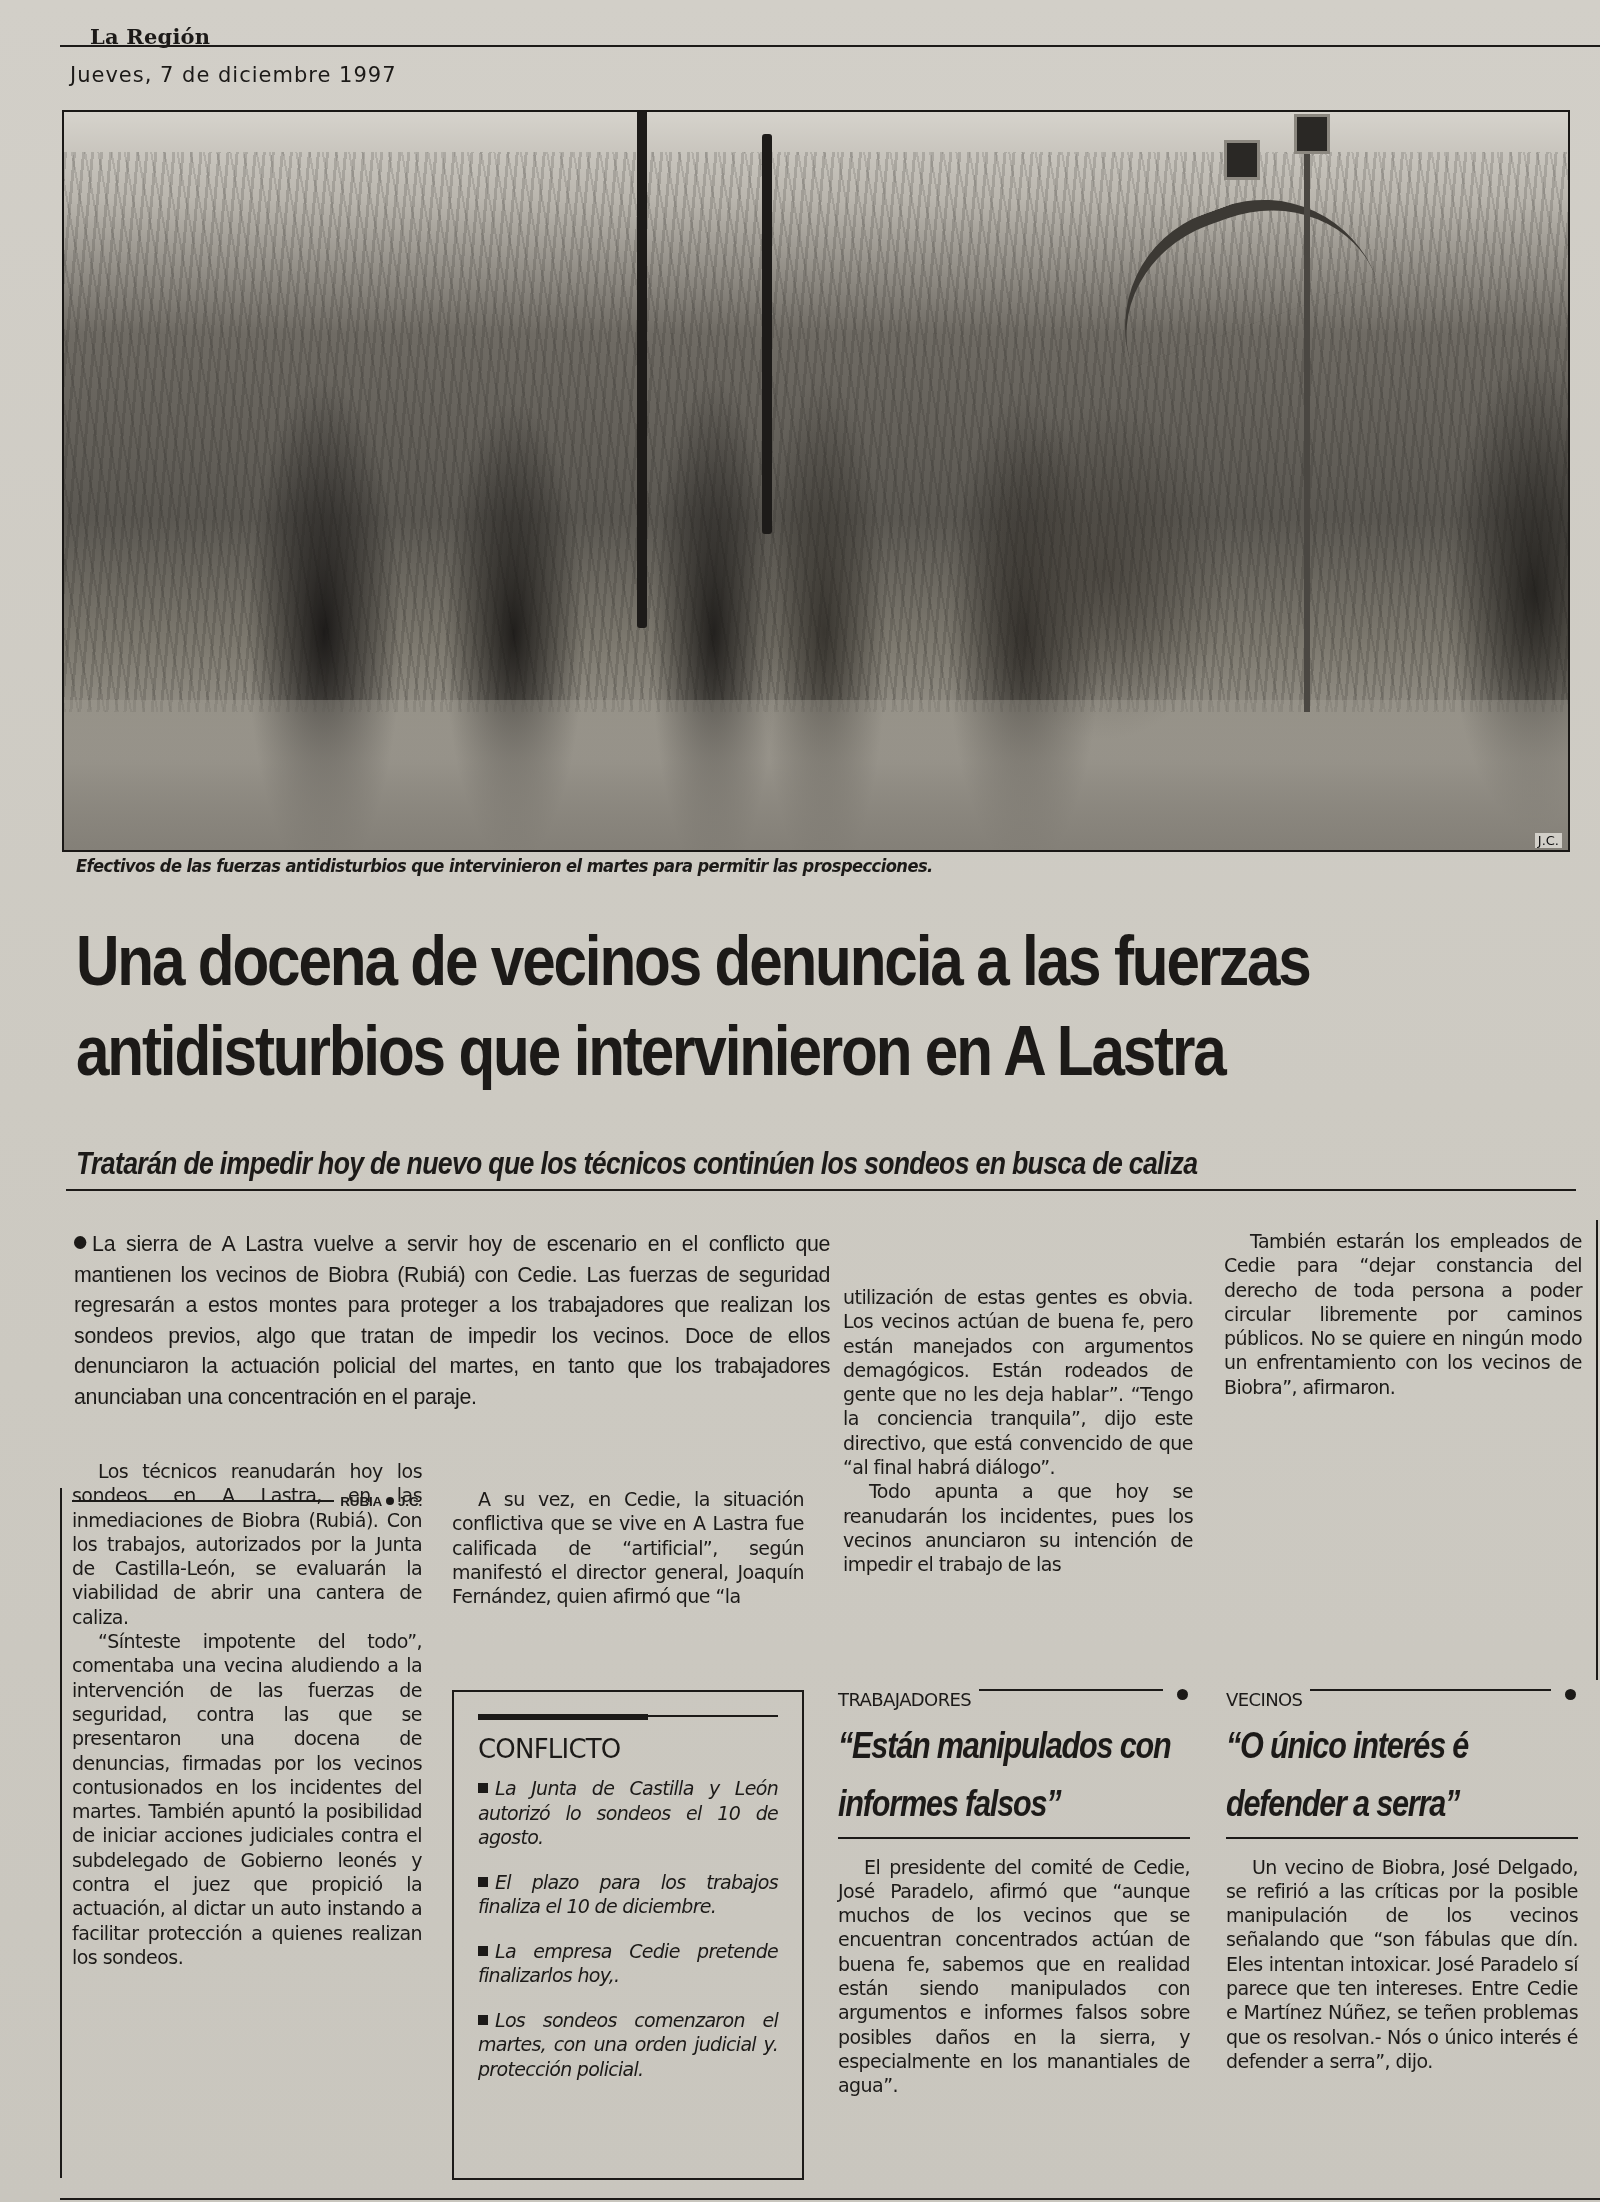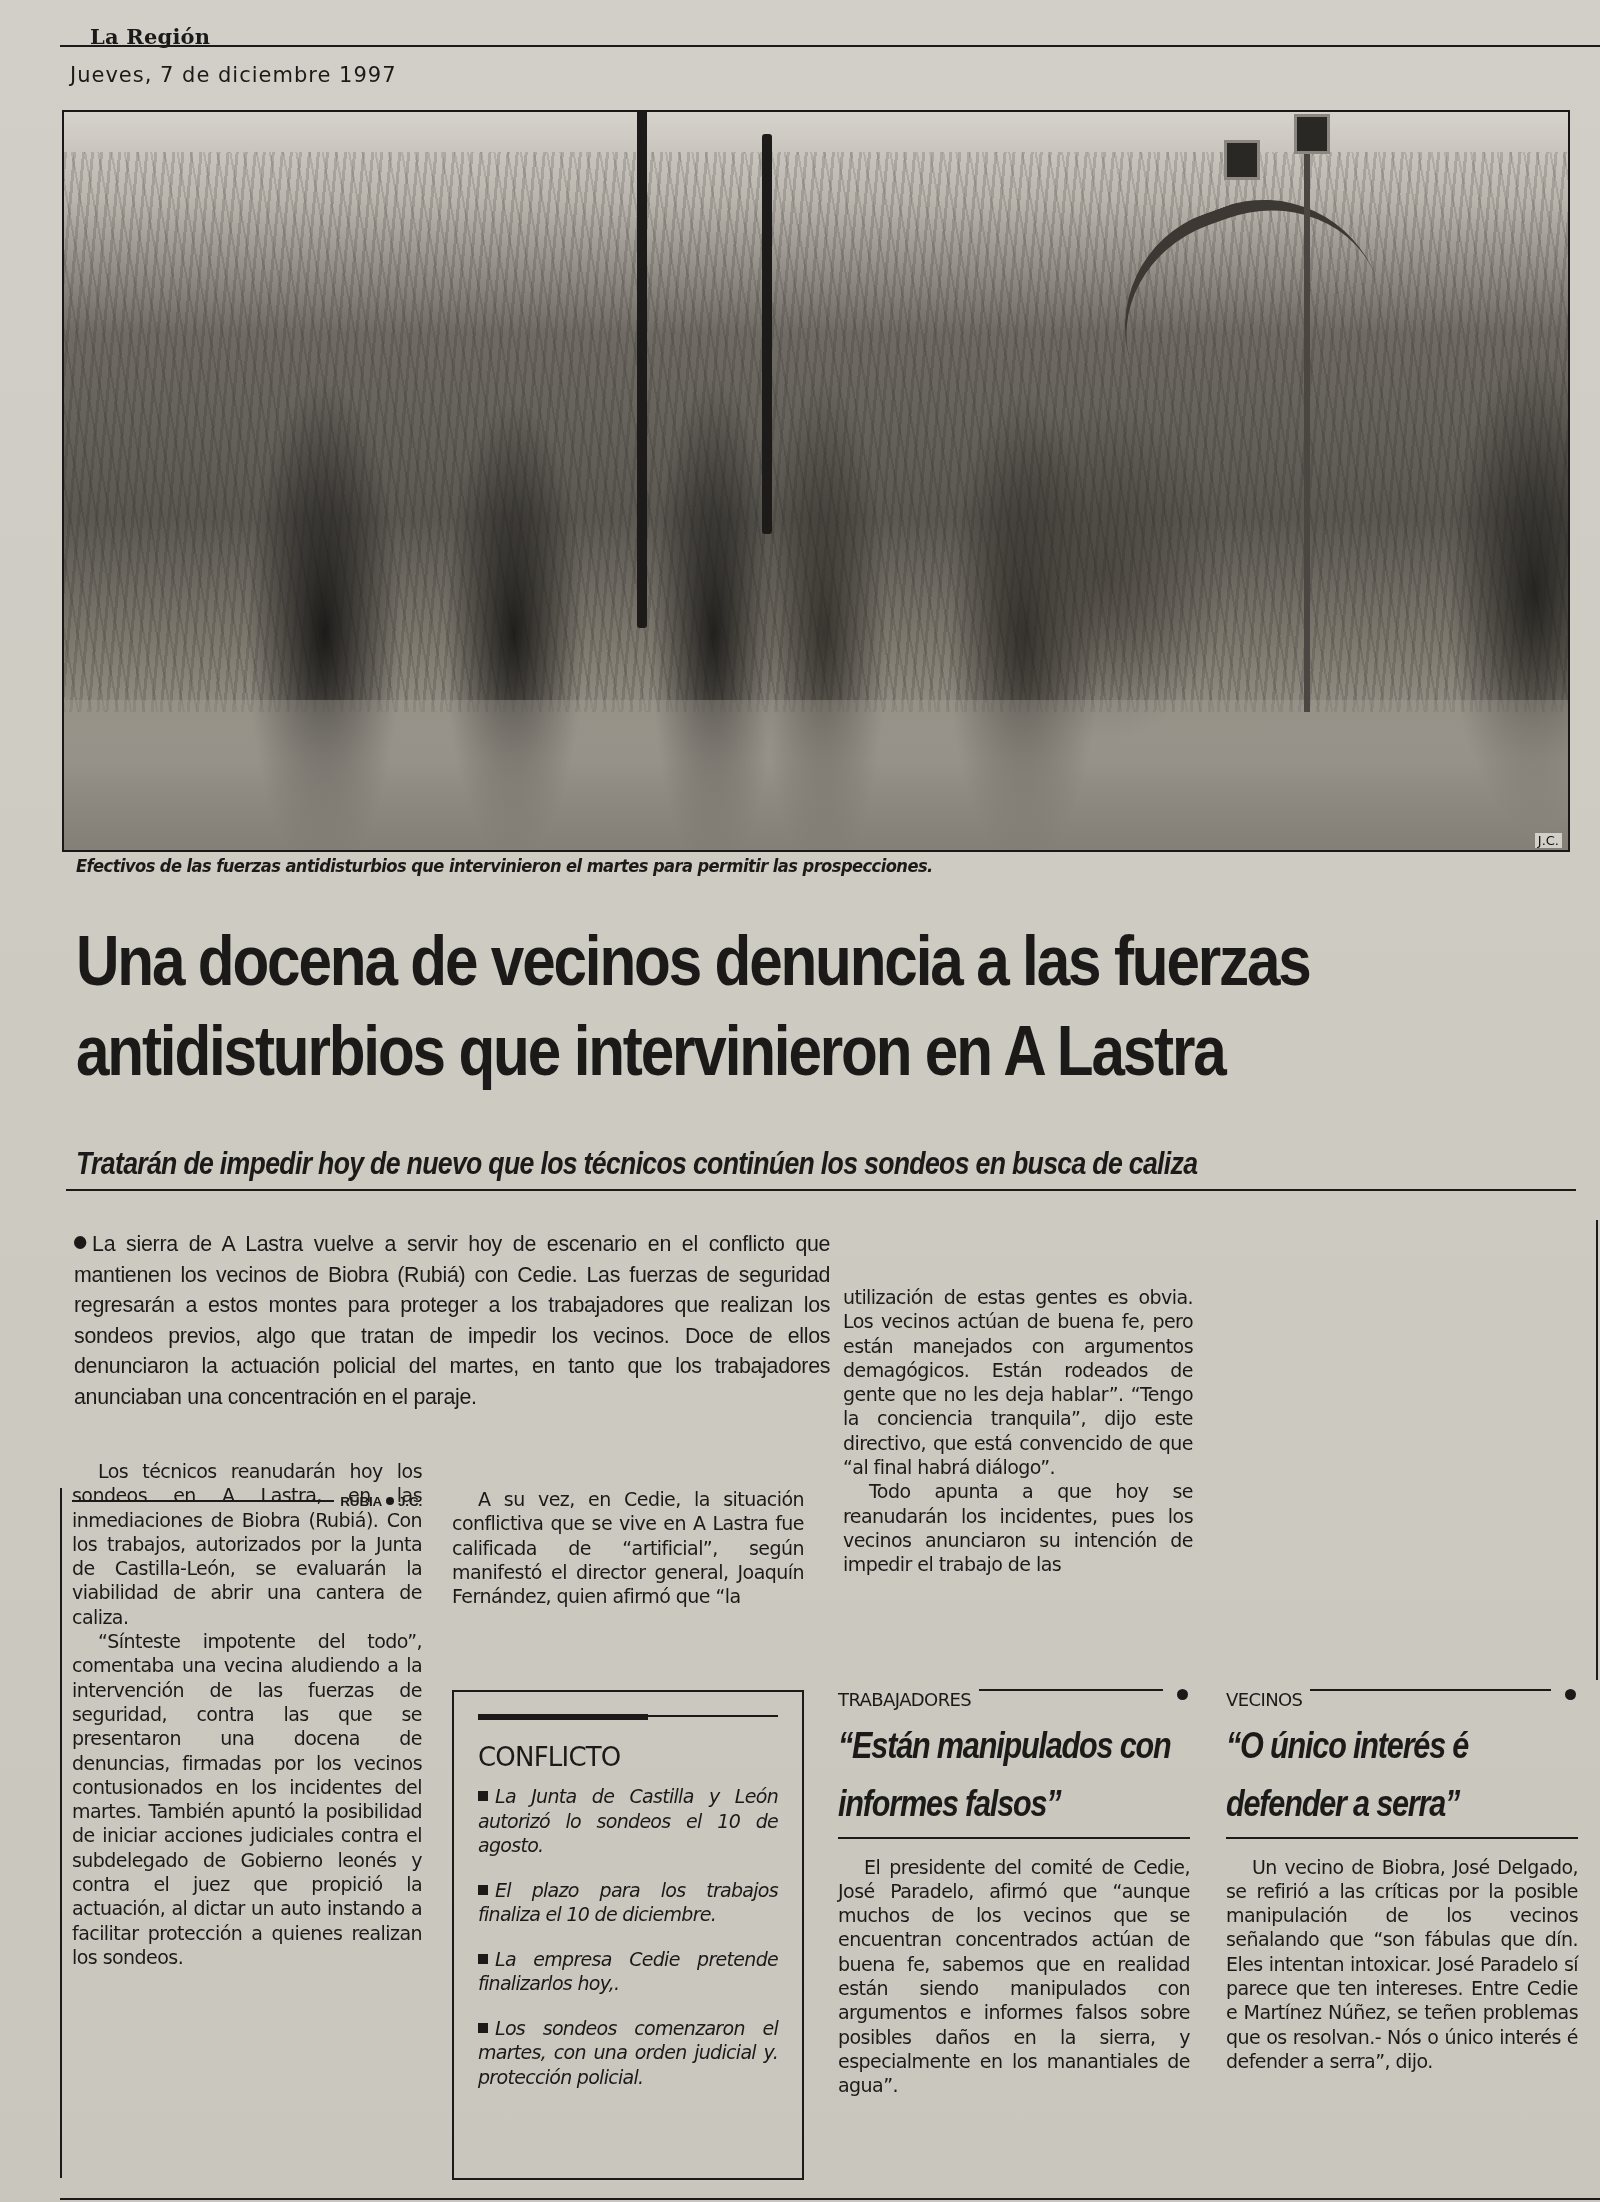--- a/index.html
+++ b/index.html
@@ -137,21 +137,21 @@
     .box {
       position: absolute; left: 452px; top: 1690px; width: 352px; height: 490px;
       border: 2px solid #1c1a18; padding: 0 24px;
     }
     .box .topbar {
       position: relative; margin-top: 22px; height: 6px;
     }
     .box .topbar .thick { position: absolute; left: 0; top: 0; width: 170px; height: 6px; background: #1c1a18; }
     .box .topbar .thin { position: absolute; left: 170px; top: 1px; right: 0; height: 2px; background: #1c1a18; }
     .box .box-title {
-      font-family: "DejaVu Sans", sans-serif; font-size: 26px; margin-top: 22px;
+      font-family: "DejaVu Sans", sans-serif; font-size: 26px; margin-top: 14px;
       letter-spacing: -0.8px;
     }
     .box ul { list-style: none; margin-top: 12px; }
     .box li {
       font-family: "DejaVu Sans", sans-serif; font-style: italic; font-size: 19px;
       line-height: 24.5px; letter-spacing: -0.7px; margin-bottom: 20px; text-align: justify;
     }
     .box li .sq { display: inline-block; width: 10px; height: 10px; background: #1c1a18; margin-right: 7px; vertical-align: 2px; }
     
     .section {
@@ -242,20 +242,21 @@
       <li><span class="sq"></span><span>Los sondeos comenzaron el martes, con una orden judicial y. protección policial.</span></li>
     </ul>
   </div>
 
   <div class="col3">
     <p class="txt">utilización de estas gentes es obvia. Los vecinos actúan de buena fe, pero están manejados con argumentos demagógicos. Están rodeados de gente que no les deja hablar”. “Tengo la conciencia tranquila”, dijo este directivo, que está convencido de que “al final habrá diálogo”.</p>
     <p class="txt indent">Todo apunta a que hoy se reanudarán los incidentes, pues los vecinos anunciaron su intención de impedir el trabajo de las</p>
   </div>
 
   <div class="col4">
+    <p class="txt indent">También estarán los empleados de Cedie para “dejar constancia del derecho de toda persona a poder circular libremente por caminos públicos. No se quiere en ningún modo un enfrentamiento con los vecinos de Biobra”, afirmaron.</p>
   </div>
   <div class="right-edge"></div>
 
   <div class="section sec-trab">
     <div class="kicker">
       <span class="klabel">TRABAJADORES</span>
       <span class="kline"></span>
       <span class="kdot"></span>
     </div>
     <div class="stitle">“Están manipulados con informes falsos”</div>

